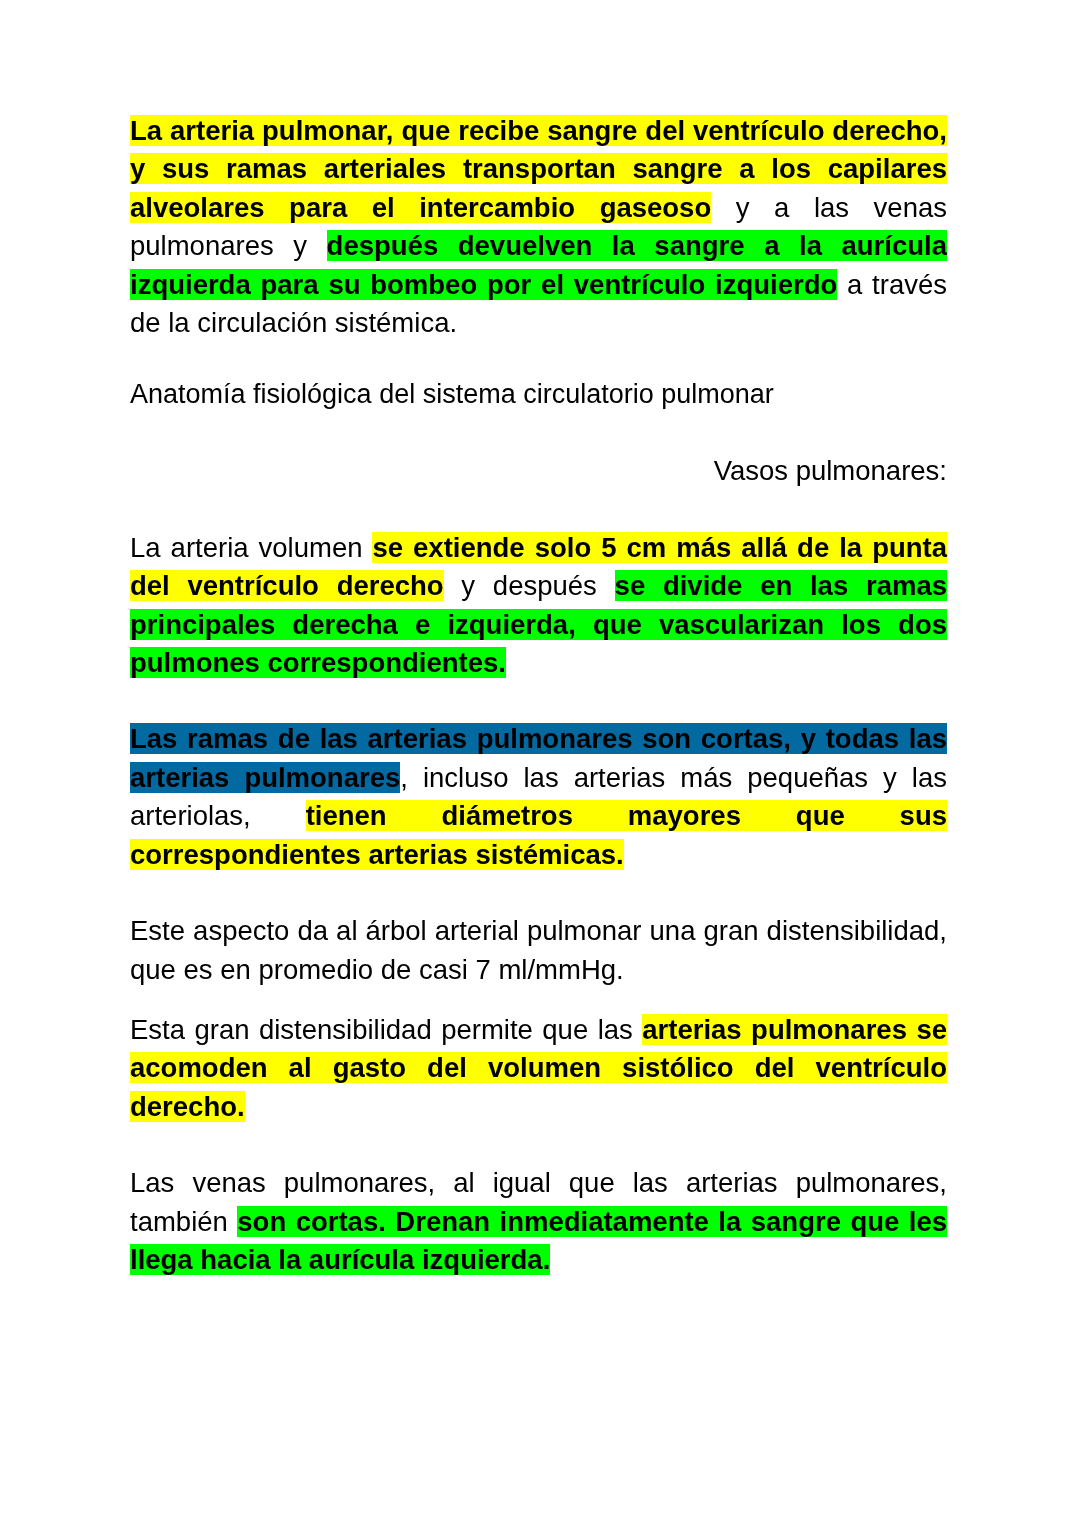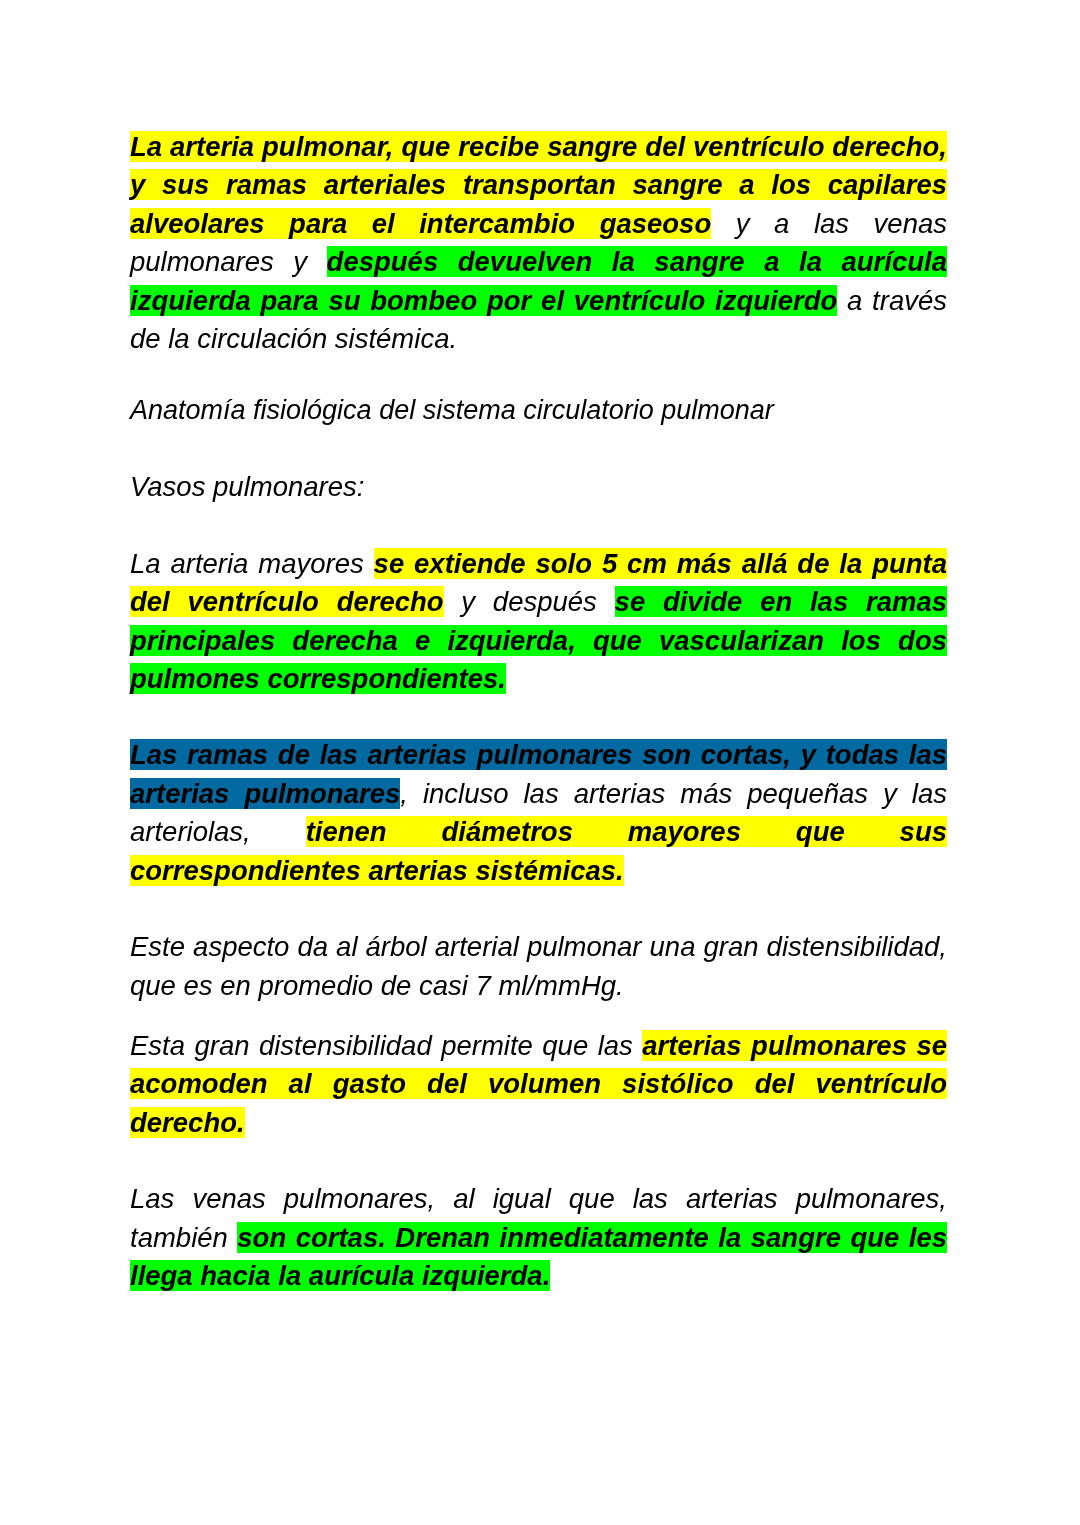--- a/index.html
+++ b/index.html
@@ -11,40 +11,40 @@
       width: 1080px;
       height: 1525px;
       position: relative;
       overflow: hidden;
       font-family: "Liberation Sans", sans-serif;
       color: #000000;
     }
     .page {
       position: absolute;
       left: 130px;
-      top: 128px;
+      top: 112px;
       width: 817px;
-      font-style: italic;
     }
     .para {
       font-size: 27.5px;
       line-height: 38.4px;
       text-align: justify;
       margin: 0;
     }
     .heading {
       font-size: 27px;
       line-height: 40px;
       margin: 0;
       font-weight: normal;
     }
     .sub {
       font-size: 27.5px;
       line-height: 38.4px;
       margin: 0;
+      text-align: right;
     }
     .hl {
       font-weight: bold;
       -webkit-box-decoration-break: clone;
       box-decoration-break: clone;
     }
     .hl-yellow { background: #ffff00; }
     .hl-green  { background: #00ff00; }
     .hl-cyan   { background: #0369a1; }
     .plain { font-weight: normal; }
@@ -56,21 +56,21 @@
 
   <p class="para" style="margin-bottom:32px;">
     <span class="hl hl-yellow">La arteria pulmonar, que recibe sangre del ventrículo derecho, y sus ramas arteriales transportan sangre a los capilares alveolares para el intercambio gaseoso</span><span class="plain"> y a las venas pulmonares y </span><span class="hl hl-green">después devuelven la sangre a la aurícula izquierda para su bombeo por el ventrículo izquierdo</span><span class="plain"> a través de la circulación sistémica.</span>
   </p>
 
   <h2 class="heading" style="margin-bottom:38px;">Anatomía fisiológica del sistema circulatorio pulmonar</h2>
 
   <p class="sub" style="margin-bottom:38px;">Vasos pulmonares:</p>
 
   <p class="para" style="margin-bottom:38px;">
-    <span class="plain">La arteria mayores </span><span class="hl hl-yellow">se extiende solo 5 cm más allá de la punta del ventrículo derecho</span><span class="plain"> y después </span><span class="hl hl-green">se divide en las ramas principales derecha e izquierda, que vascularizan los dos pulmones correspondientes.</span>
+    <span class="plain">La arteria volumen </span><span class="hl hl-yellow">se extiende solo 5 cm más allá de la punta del ventrículo derecho</span><span class="plain"> y después </span><span class="hl hl-green">se divide en las ramas principales derecha e izquierda, que vascularizan los dos pulmones correspondientes.</span>
   </p>
 
   <p class="para" style="margin-bottom:38px;">
     <span class="hl hl-cyan">Las ramas de las arterias pulmonares son cortas, y todas las arterias pulmonares</span><span class="plain">, incluso las arterias más pequeñas y las arteriolas, </span><span class="hl hl-yellow">tienen diámetros mayores que sus correspondientes arterias sistémicas.</span>
   </p>
 
   <p class="para" style="margin-bottom:22px;">
     <span class="plain">Este aspecto da al árbol arterial pulmonar una gran distensibilidad, que es en promedio de casi 7 ml/mmHg.</span>
   </p>
 

